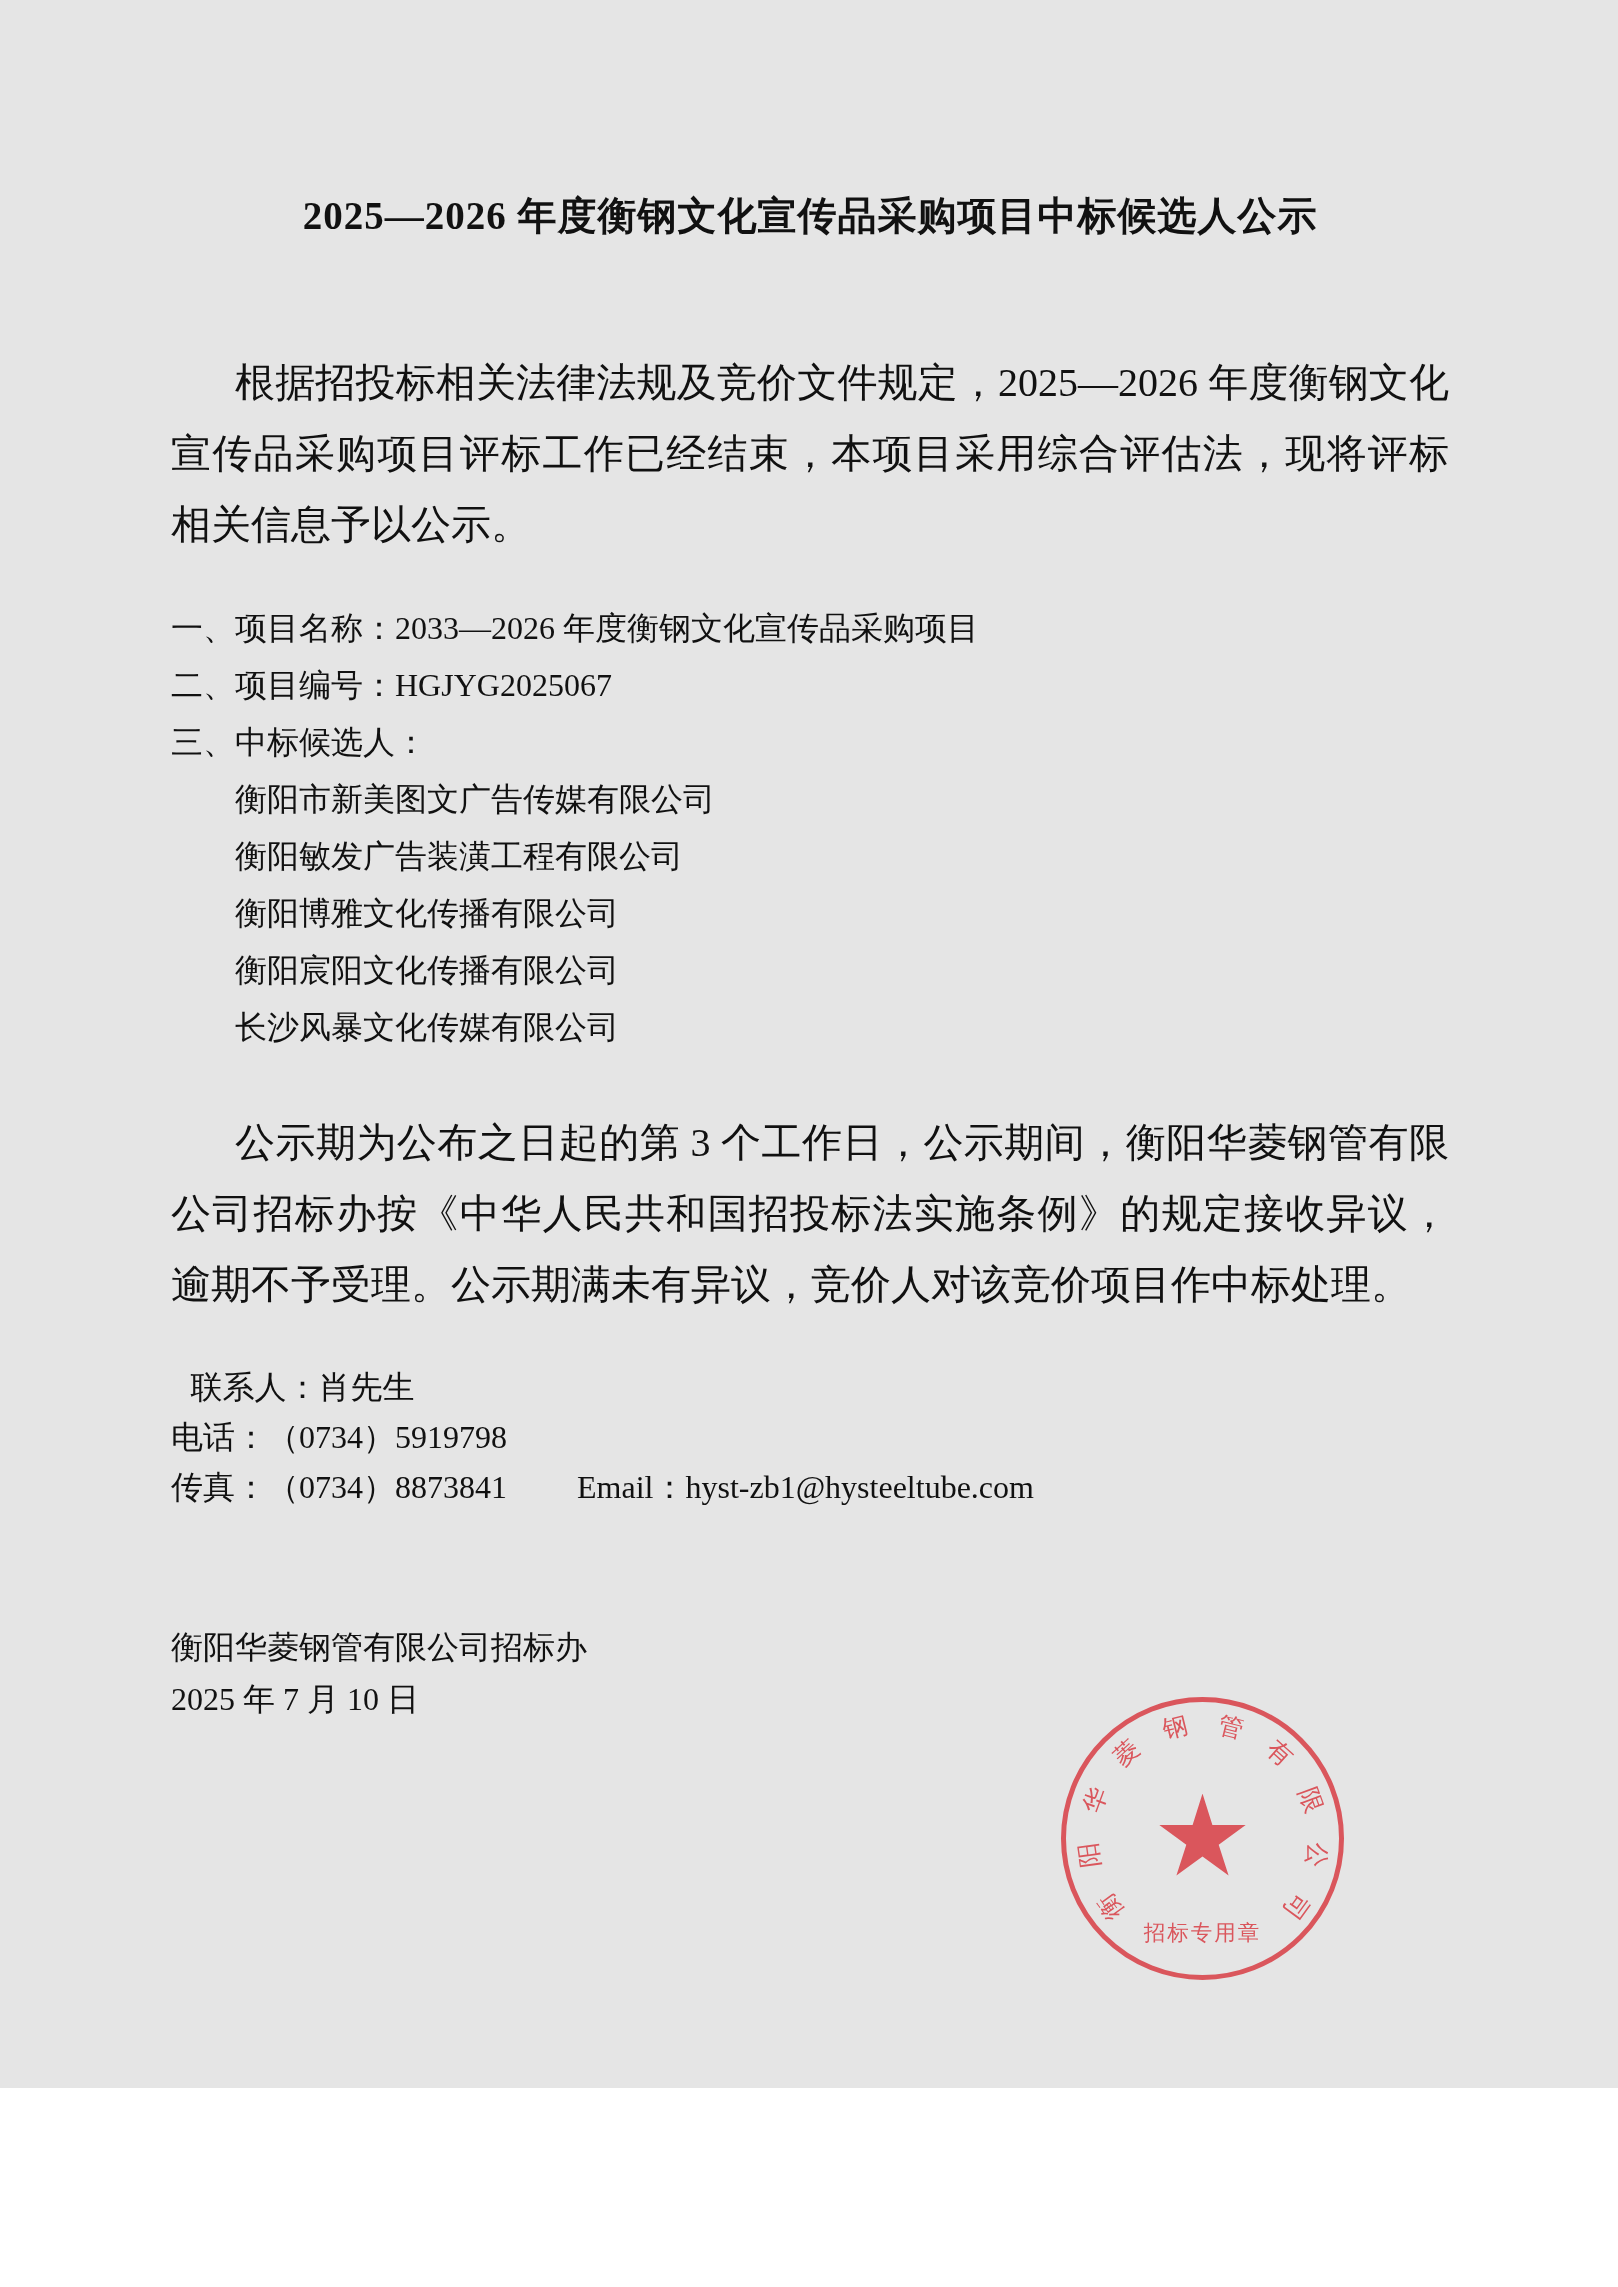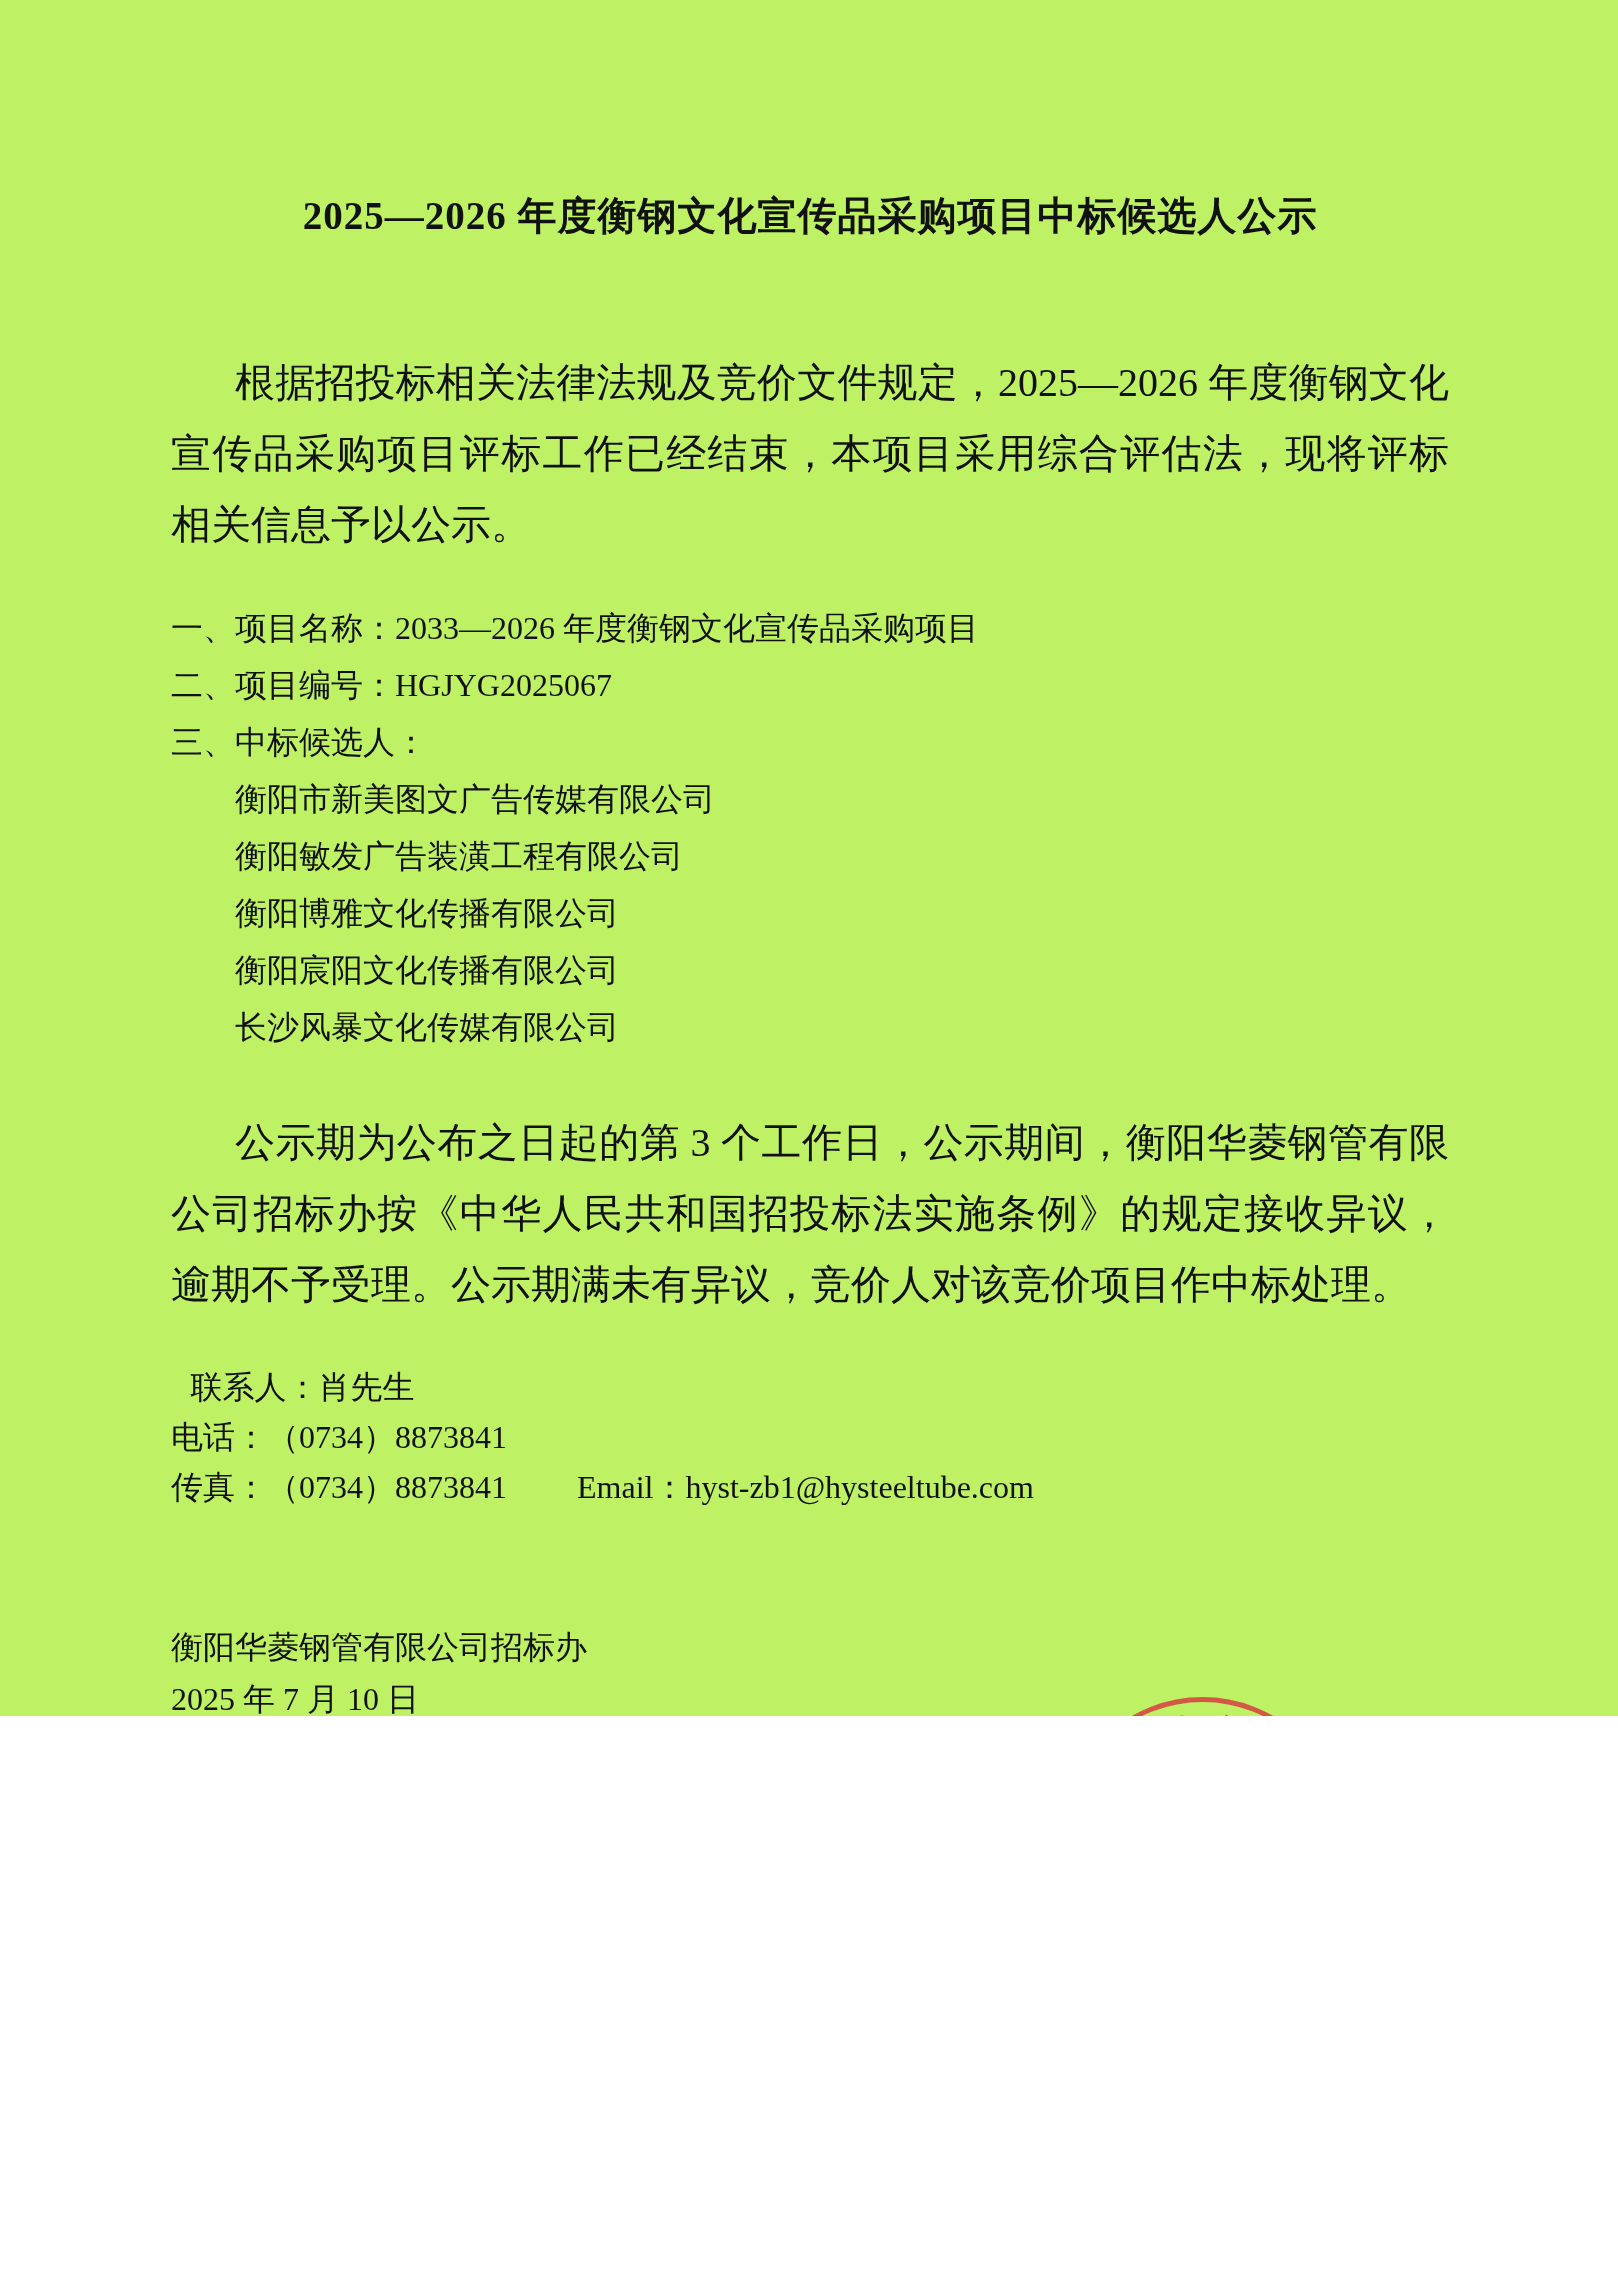--- a/index.html
+++ b/index.html
@@ -3,22 +3,22 @@
 <meta charset="utf-8">
 <style>
   html, body {
     margin: 0;
     padding: 0;
     background: #ffffff;
   }
   .page {
     position: relative;
     width: 1619px;
-    height: 1716px;
-    background: #bef264;
+    height: 2088px;
+    background: #e5e5e5;
     font-family: "Liberation Serif", "DejaVu Serif", serif;
     color: #111111;
     overflow: hidden;
   }
   .content {
     position: absolute;
     left: 171px;
     top: 0;
     width: 1278px;
     height: 2288px;
@@ -168,21 +168,21 @@
       <div class="candidate">衡阳敏发广告装潢工程有限公司</div>
       <div class="candidate">衡阳博雅文化传播有限公司</div>
       <div class="candidate">衡阳宸阳文化传播有限公司</div>
       <div class="candidate">长沙风暴文化传媒有限公司</div>
     </div>
 
     <p class="para notice">公示期为公布之日起的第 3 个工作日，公示期间，衡阳华菱钢管有限公司招标办按《中华人民共和国招投标法实施条例》的规定接收异议，逾期不予受理。公示期满未有异议，竞价人对该竞价项目作中标处理。</p>
 
     <div class="contact-block">
       <div class="contact-line first">联系人：肖先生</div>
-      <div class="contact-line">电话：（0734）8873841</div>
+      <div class="contact-line">电话：（0734）5919798</div>
       <div class="contact-line">
         <span>传真：（0734）8873841</span><span class="email-gap"></span><span>Email：hyst-zb1@hysteeltube.com</span>
       </div>
     </div>
 
     <div class="signature">
       <div>衡阳华菱钢管有限公司招标办</div>
       <div>2025 年 7 月 10 日</div>
     </div>
 

